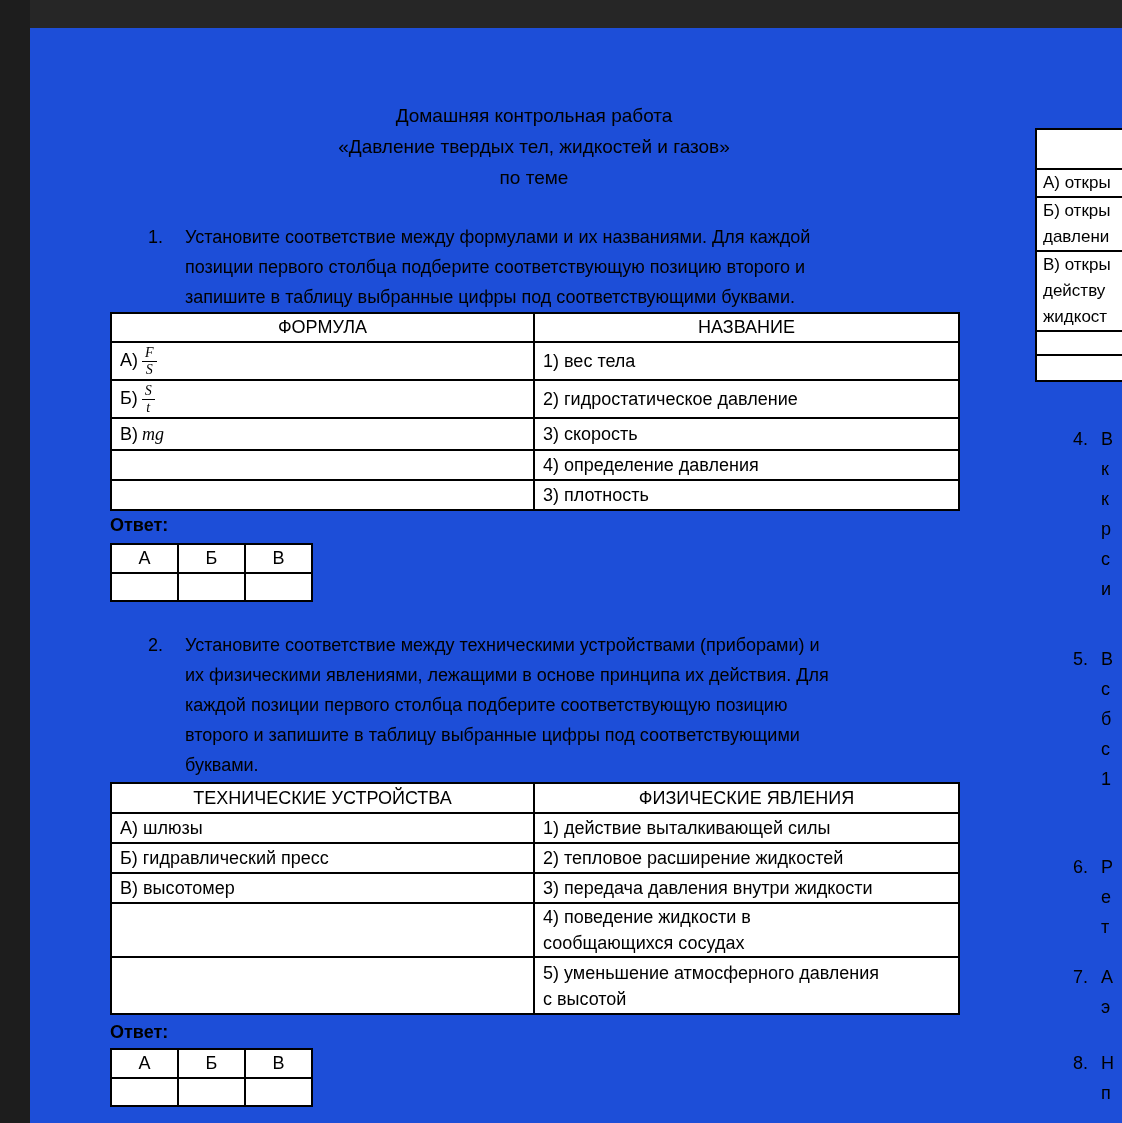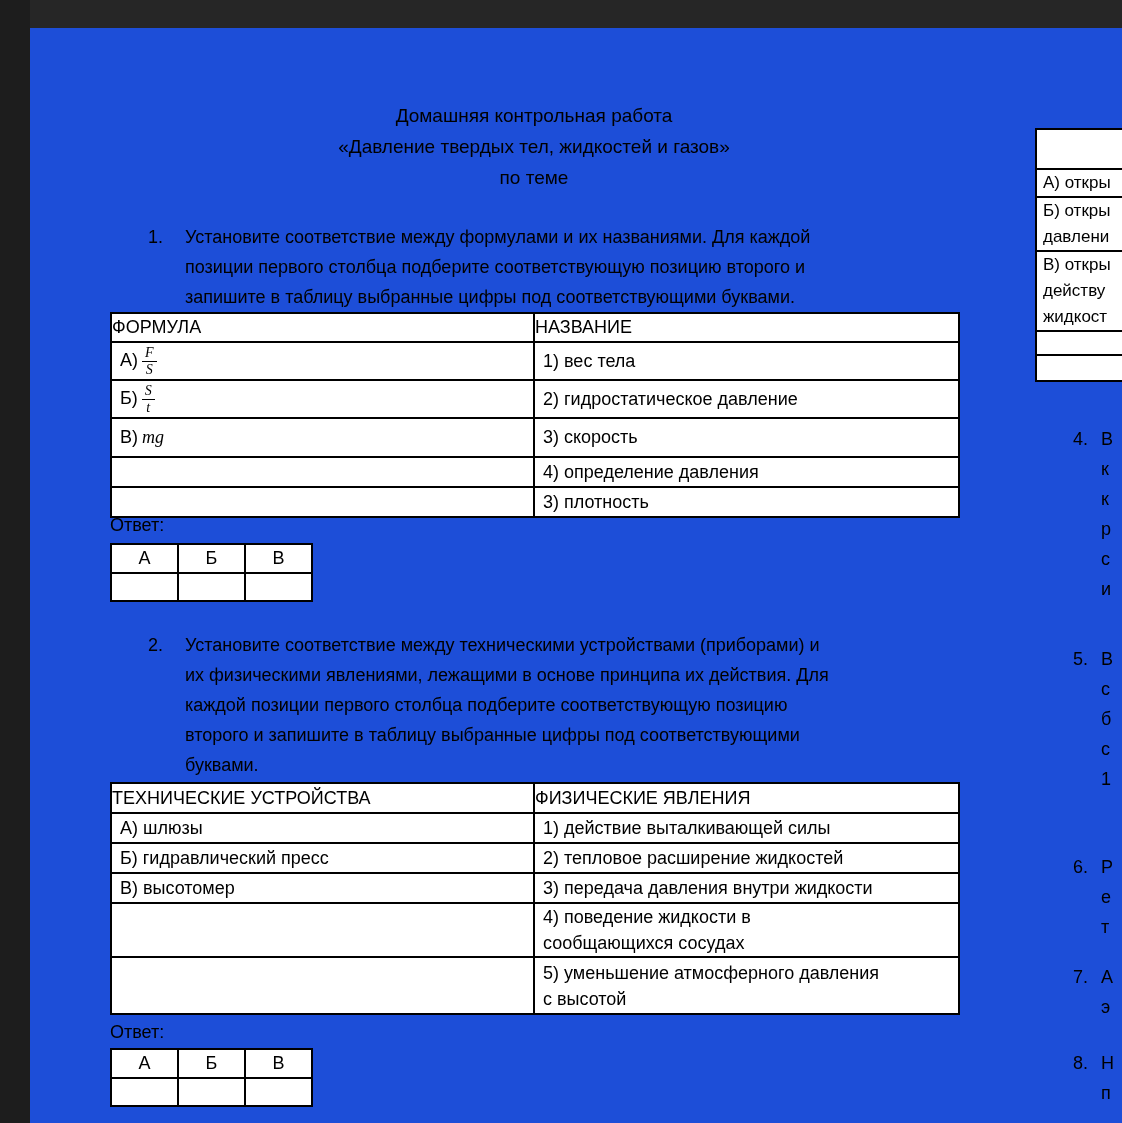--- a/index.html
+++ b/index.html
@@ -22,40 +22,40 @@
   .q1 { left:148px; top:222px; width:812px; height:94px; overflow:hidden; }
   .q2 { left:148px; top:630px; width:812px; height:154px; overflow:hidden; }
   .q-num { width:37px; flex:none; font-size:18px; line-height:30px; }
   .q-text { font-size:18px; line-height:30px; white-space:pre-line; }
 
   table.doc-table { position:absolute; border-collapse:collapse; table-layout:fixed; background:#fff; }
   .doc-table th, .doc-table td {
     border:2px solid #000; font-size:18px; font-weight:400;
     padding:0 8px; vertical-align:middle; text-align:left;
   }
-  .doc-table th { text-align:left; padding:0; }
+  .doc-table th { text-align:center; padding:0; }
 
   .t1 { left:110px; top:312px; width:848px; }
   .t2 { left:110px; top:782px; width:848px;padding-left:12px; }
-  .hh { height:29px; } .h38 { height:38px; } .h32 { height:39px; }
+  .hh { height:29px; } .h38 { height:38px; } .h32 { height:32px; }
   .h30 { height:30px; } .h56 { height:44px; } .h57 { height:57px; }
   .t2 td { line-height:26px; }
   .pre { white-space:pre-line; }
 
   .f-label { margin-right:4px; }
   .frac {
     display:inline-flex; flex-direction:column; align-items:center;
     font-family:"Liberation Serif", serif; font-style:italic;
     font-size:14px; line-height:14px; vertical-align:middle;
   }
   .f-num { border-bottom:1px solid #000; padding:0 3px 1px; }
   .f-den { padding-top:1px; }
   .f-var { font-family:"Liberation Serif", serif; font-style:italic; }
 
-  .answer-label { position:absolute; left:110px; font-size:18px; line-height:24px; }
+  .answer-label { position:absolute; left:110px; font-size:18px; line-height:24px;font-weight:bold; }
   .al1 { top:513px; } .al2 { top:1020px; }
 
   table.ans-table { position:absolute; left:110px; border-collapse:collapse; background:#fff; }
   .ans-table td {
     border:2px solid #000; width:67px; text-align:center;
     font-size:18px; padding:0;
   }
   .ah td { height:29px; } .ar td { height:28px; }
   .at1 { top:543px; } .at2 { top:1048px; }
 

